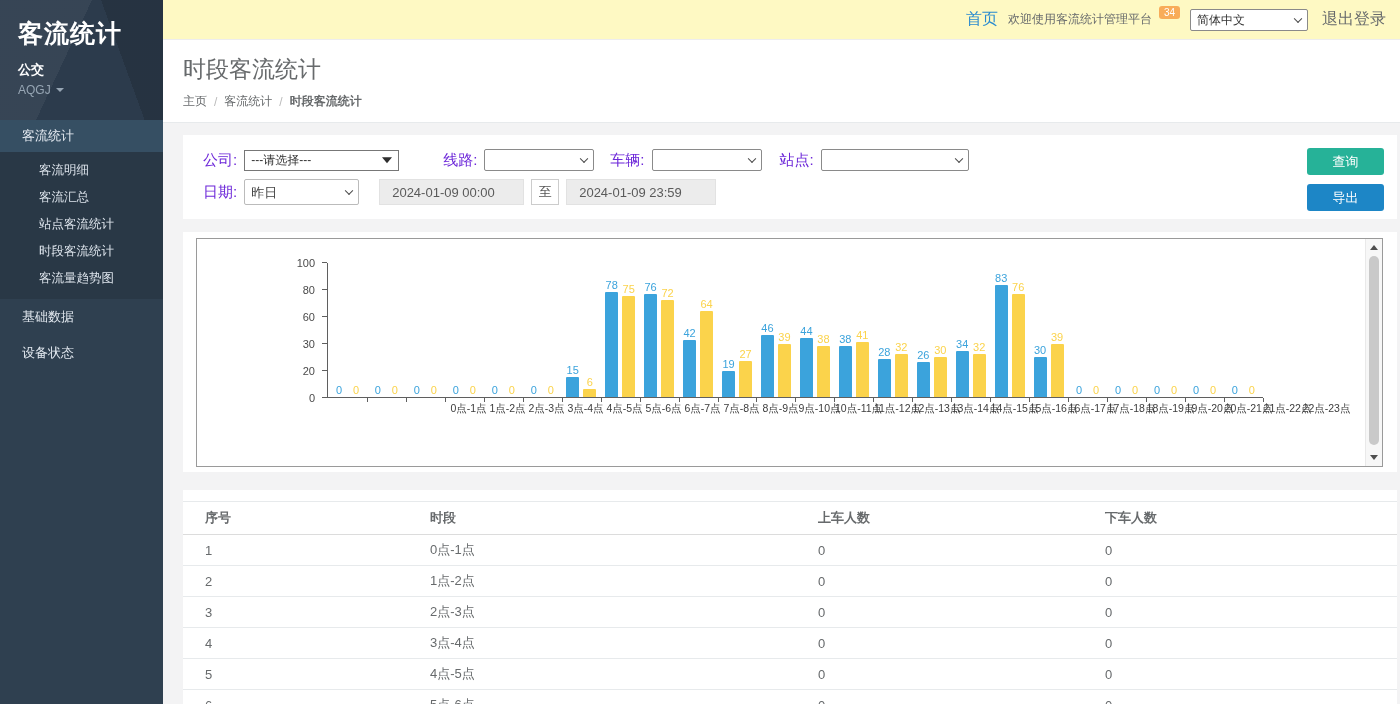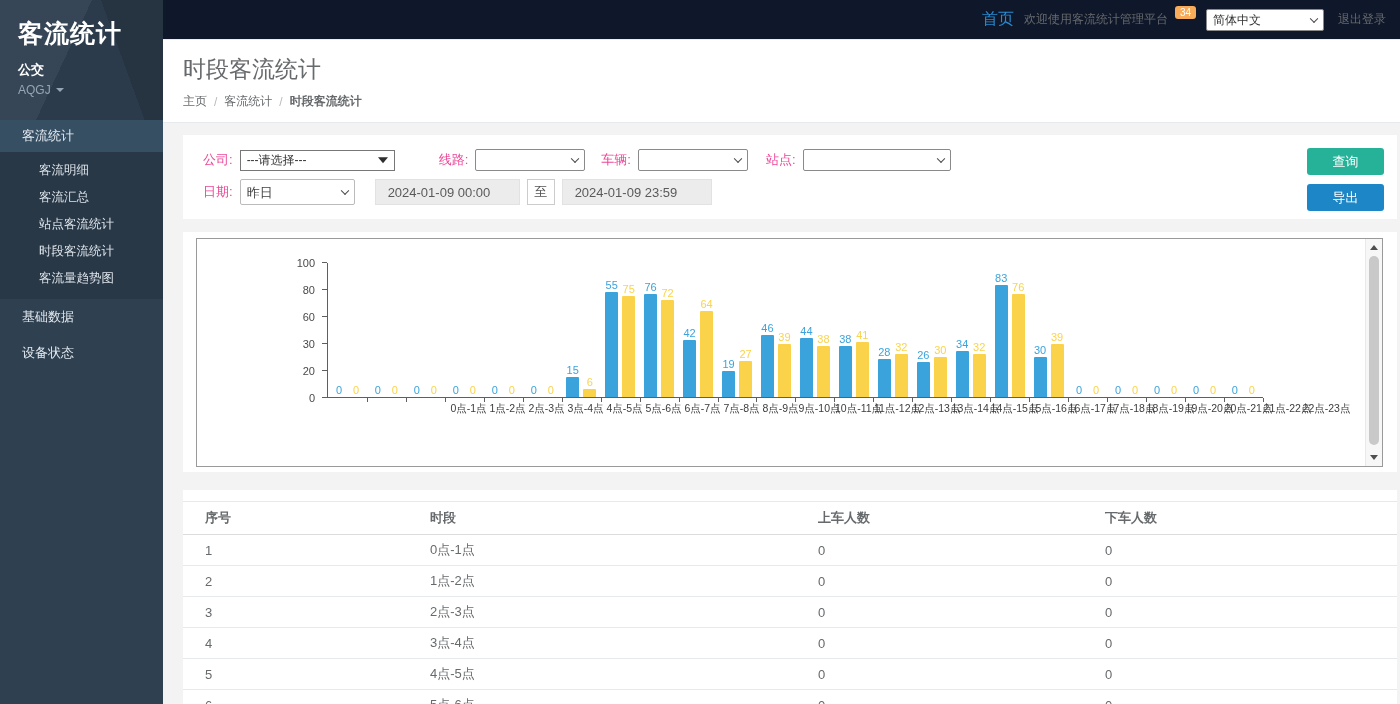--- a/index.html
+++ b/index.html
@@ -18,54 +18,54 @@
   .org { margin-top:11px; font-size:13px; font-weight:700; color:#fff; }
   .user { margin-top:4px; font-size:12px; color:#97a6b4; display:flex; align-items:center; gap:5px; cursor:pointer; }
   .caret { width:0; height:0; border-left:4px solid transparent; border-right:4px solid transparent; border-top:4px solid #97a6b4; }
   .nav-top { padding:9px 22px; font-size:13px; color:#e4eaf1; cursor:pointer; }
   .nav-top.active { background:#364f63; padding:7px 22px; }
   .nav-sub { background:#293846; padding:5px 0 7px; }
   .nav-item { padding:5px 10px 5px 39px; font-size:12.5px; color:#dde4ec; cursor:pointer; white-space:nowrap; }
 
   
   .main { flex:1; display:flex; flex-direction:column; min-width:0; }
-  .topbar { height:40px; flex:none; background:#0f172a; border-bottom:1px solid #ededee;
+  .topbar { height:40px; flex:none; background:#fef9c3; border-bottom:1px solid #ededee;
     display:flex; align-items:center; justify-content:flex-end; gap:10px; padding-right:14px; }
   .home { font-size:16px; color:#2a8bd0; text-decoration:none; cursor:pointer; }
   .welcome { font-size:12px; color:#676a6c; }
   .badge { background:#f8ac59; color:#fff; font-size:10px; padding:1px 5px; border-radius:3px;
     transform:translateY(-7px); margin-left:-3px; }
   .sel { position:relative; display:inline-block; }
   select.ctl { appearance:none; -webkit-appearance:none; width:100%; height:22px; border:1px solid #8a8a8a;
     background:#fff; font-size:12px; color:#333; padding:0 18px 0 6px; border-radius:2px; font-family:inherit; }
   .chev { position:absolute; right:7px; top:50%; width:6px; height:6px; pointer-events:none;
     border-right:1.6px solid #4a4a4a; border-bottom:1.6px solid #4a4a4a; transform:translateY(-72%) rotate(45deg); }
   .tri { position:absolute; right:7px; top:50%; transform:translateY(-45%); pointer-events:none;
     width:0; height:0; border-left:5px solid transparent; border-right:5px solid transparent; border-top:6px solid #2e2e2e; }
   .sel.lang { width:118px; }
-  .logout { font-size:12px; color:#676a6c; text-decoration:none; cursor:pointer; margin-left:4px; }
+  .logout { font-size:16px; color:#676a6c; text-decoration:none; cursor:pointer; margin-left:4px; }
 
   
   .heading { background:#fff; padding:14px 0 12px 20px; border-bottom:1px solid #e7eaec; flex:none; }
   .heading h1 { margin:0; font-size:23px; font-weight:400; color:#676a6c; }
   .breadcrumb { margin-top:8px; font-size:12px; color:#676a6c; display:flex; gap:7px; align-items:center; }
   .bc-item { color:#676a6c; cursor:pointer; }
   .bc-last { font-weight:700; cursor:default; }
   .bc-sep { color:#bbb; }
 
   
   .content { flex:1; padding:12px 3px 0 20px; overflow:hidden; }
   .panel { background:#fff; }
 
   
   .filter-panel { position:relative; height:84px; padding:14px 110px 0 20px; margin-bottom:13px; }
   .frow { display:flex; align-items:center; height:26px; }
   .frow.r1 { margin-bottom:8px; height:22px; }
   .fgroup { display:flex; align-items:center; gap:7px; }
-  .flabel { font-size:13px; color:#ec4899; white-space:nowrap; }
+  .flabel { font-size:15px; color:#6d28d9; white-space:nowrap; }
   .sel.company { width:155px; } .sel.company select.ctl { height:21px; border-color:#777; border-radius:0; }
   .sel.line { width:110px; } .sel.vehicle { width:110px; } .sel.station { width:148px; }
   .g-company { margin-right:44px; } .g-line { margin-right:16px; } .g-vehicle { margin-right:18px; }
   .sel.preset { width:115px; } .sel.preset select.ctl { height:26px; border-color:#bbb; font-size:13px; color:#444; }
   .din { height:26px; background:#ececec; border:1px solid #e2e2e2; color:#5a5a5a; font-size:13px;
     padding:0 0 0 12px; width:145px; font-family:inherit; outline:none; }
   .din.to { width:150px; }
   .dsep { height:26px; border:1px solid #ccc; background:#fff; width:28px; display:flex;
     align-items:center; justify-content:center; font-size:13px; color:#555; }
   .dgap { width:6px; flex:none; }
@@ -298,21 +298,21 @@
                     <span class="bval" style="color: rgb(59, 163, 220);">15</span>
                     <div class="bar" style="height: 20.25px; background: rgb(59, 163, 220);"></div>
                   </div>
                   <div class="bcol">
                     <span class="bval" style="color: rgb(251, 211, 75);">6</span>
                     <div class="bar" style="height: 8.1px; background: rgb(251, 211, 75);"></div>
                   </div>
                 </div>
                 <div class="cat">
                   <div class="bcol">
-                    <span class="bval" style="color: rgb(59, 163, 220);">55</span>
+                    <span class="bval" style="color: rgb(59, 163, 220);">78</span>
                     <div class="bar" style="height: 105.3px; background: rgb(59, 163, 220);"></div>
                   </div>
                   <div class="bcol">
                     <span class="bval" style="color: rgb(251, 211, 75); margin-top: 32px;">75</span>
                     <div class="bar" style="height: 101.25px; background: rgb(251, 211, 75);"></div>
                   </div>
                 </div>
                 <div class="cat">
                   <div class="bcol">
                     <span class="bval" style="color: rgb(59, 163, 220);">76</span>

